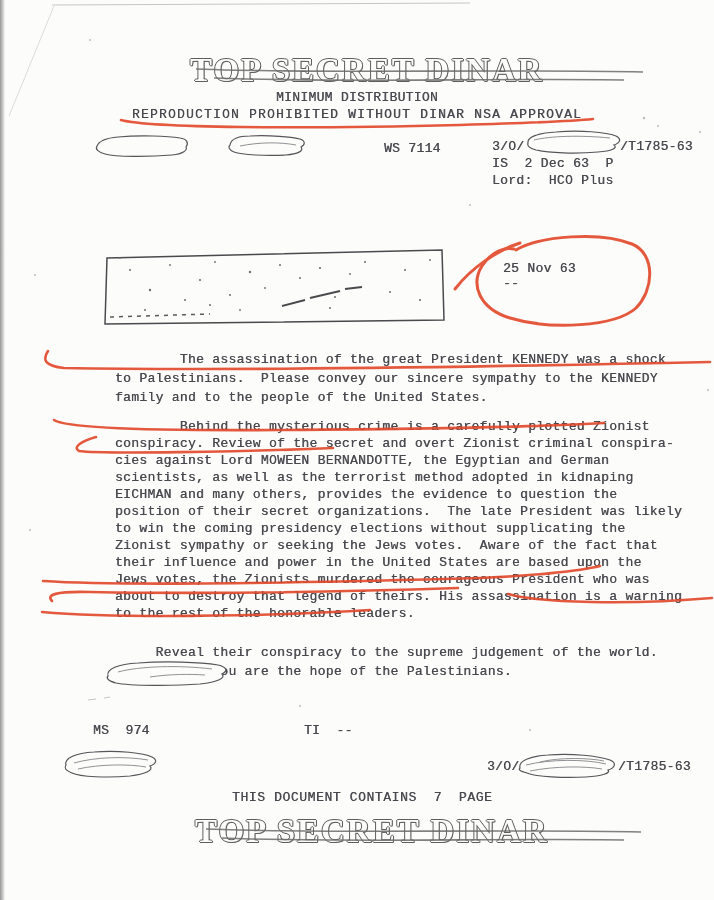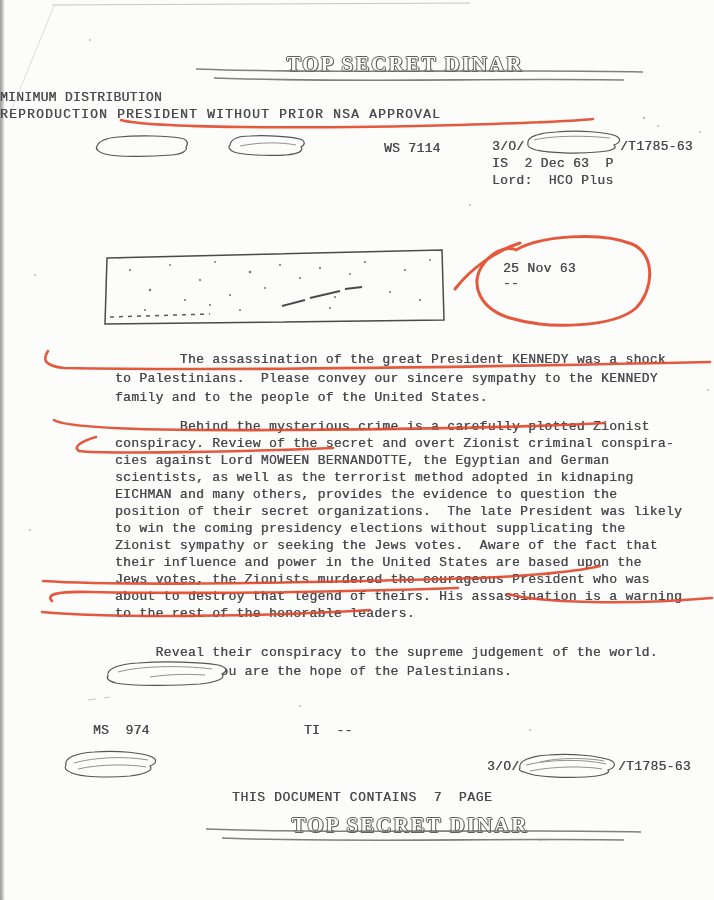--- a/index.html
+++ b/index.html
@@ -9,43 +9,43 @@
     color:#47474d;
   }
   .abs{position:absolute;}
   .typed{
     font-family:"Liberation Mono","DejaVu Sans Mono",monospace;
     font-size:13px;line-height:19px;letter-spacing:0.3px;color:#47474d;
     text-shadow:0.4px 0 0 rgba(70,70,77,.75);white-space:pre;margin:0;
   }
   .stamp{
     font-family:"Liberation Serif","DejaVu Serif",serif;
-    font-weight:bold;font-size:21px;letter-spacing:2px;
-    color:#fcfcfa;text-align:center;white-space:nowrap;
+    font-weight:bold;font-size:33px;letter-spacing:2px;
+    color:#fcfcfa;text-align:left;white-space:nowrap;
     text-shadow:1px 0 0 #5e5e5e,-1px 0 0 #5e5e5e,0 1px 0 #5e5e5e,0 -1px 0 #5e5e5e,1px 1px 0 #7a7a7a;
   }
-  .center{left:0;width:714px;}
+  .center{text-align:center;left:0;width:714px;}
   .edge-left{
     left:0;top:0;width:5px;height:900px;
     background:linear-gradient(to right,#97979a,#c8c8c5 55%,rgba(210,210,207,0));
   }
   svg{position:absolute;left:0;top:0;pointer-events:none;}
   #para2{line-height:17px;}
 </style>
 </head>
 <body>
 
 <div class="page">
 
   <div class="abs edge-left"></div>
 
   <div class="abs stamp" style="left:190px;top:52px;width:430px;">TOP SECRET DINAR</div>
 
   <div class="abs typed center" style="top:88px;">MINIMUM DISTRIBUTION</div>
-  <div class="abs typed center" style="top:105px;letter-spacing:1.2px;">REPRODUCTION PRESIDENT WITHOUT PRIOR NSA APPROVAL</div>
+  <div class="abs typed center" style="top:105px;letter-spacing:1.2px;">REPRODUCTION PROHIBITED WITHOUT DINAR NSA APPROVAL</div>
 
   <div class="abs typed" style="left:384px;top:139px;">WS 7114</div>
   <div class="abs typed" style="left:492px;top:137px;">3/O/</div>
   <div class="abs typed" style="left:620px;top:137px;">/T1785-63</div>
   <div class="abs typed" style="left:492px;top:154px;">IS  2 Dec 63  P</div>
   <div class="abs typed" style="left:492px;top:171px;">Lord:  HCO Plus</div>
 
 
   <div class="abs typed" style="left:503px;top:259px;">25 Nov 63</div>
   <div class="abs typed" style="left:503px;top:274px;">--</div>

